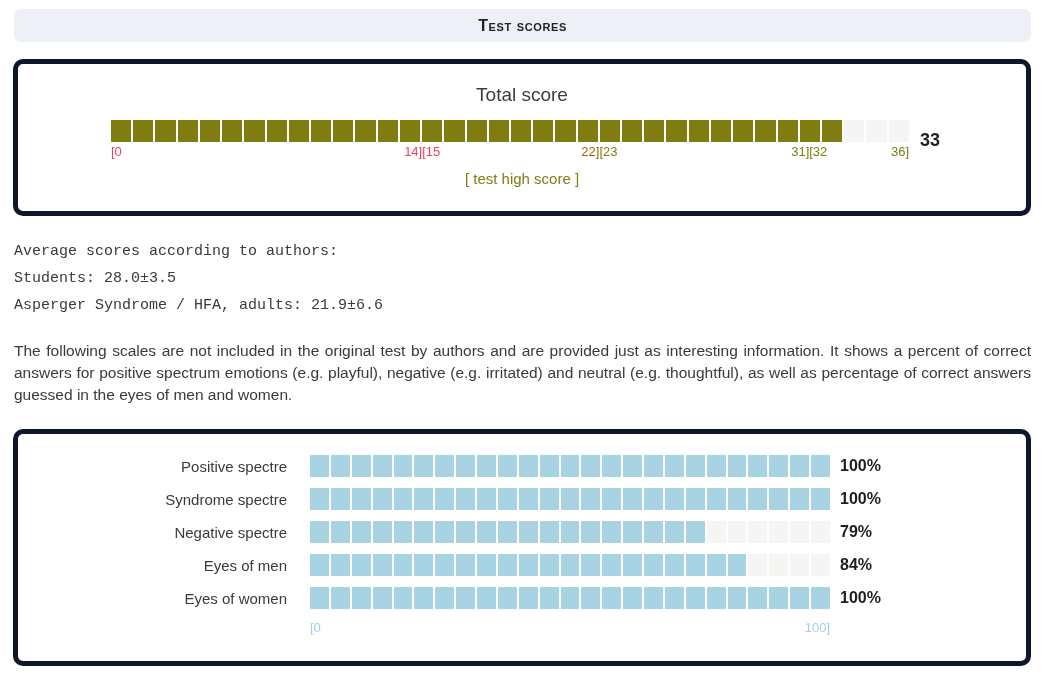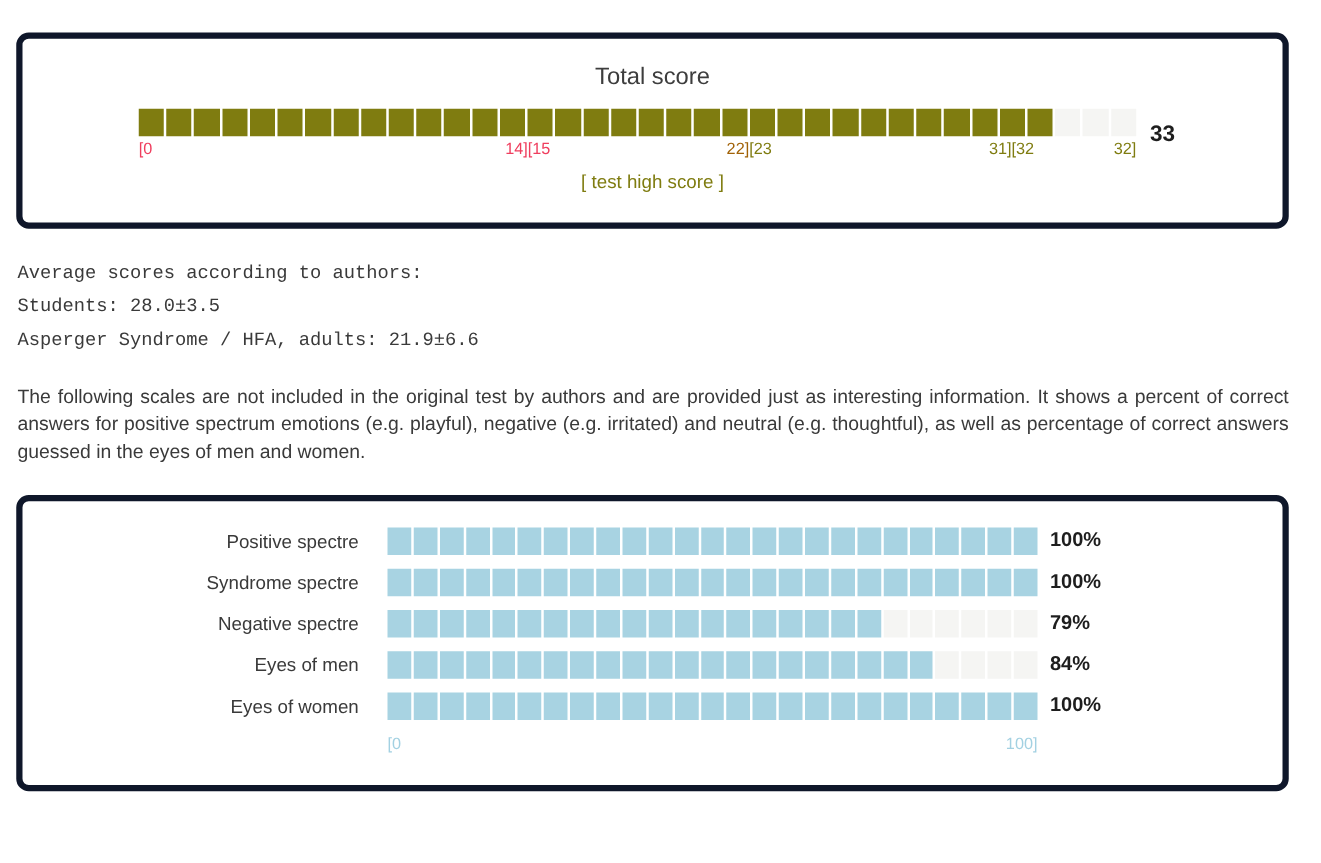--- a/index.html
+++ b/index.html
@@ -40,20 +40,23 @@
   .row-bar{width:520px;}
   .row-value{margin-left:10px;font-weight:bold;font-size:16px;color:#1e1e1e;}
   .axis-row{display:flex;justify-content:space-between;box-sizing:border-box;
             margin-left:292px;width:520px;font-size:13px;margin-top:1px;}
 </style>
 </head>
 <body>
 
 <div class="page">
 
+  <div class="header-bar">
+    <span class="header-title">Test scores</span>
+  </div>
 
   <section class="card card1">
     <h2 class="card-title">Total score</h2>
     <div class="score-row">
       <div class="bar-wrap">
         <div class="segments" id="total-segments">
             <div class="seg" style="background: rgb(127, 124, 16);"></div>
             <div class="seg" style="background: rgb(127, 124, 16);"></div>
             <div class="seg" style="background: rgb(127, 124, 16);"></div>
             <div class="seg" style="background: rgb(127, 124, 16);"></div>
@@ -88,21 +91,21 @@
             <div class="seg" style="background: rgb(127, 124, 16);"></div>
             <div class="seg" style="background: rgb(245, 245, 243);"></div>
             <div class="seg" style="background: rgb(245, 245, 243);"></div>
             <div class="seg" style="background: rgb(245, 245, 243);"></div>
           </div>
         <div class="ticks" id="total-ticks">
             <span class="tick tick-left" style="left: 0%;"><span style="color: rgb(239, 62, 94);">[0</span></span>
             <span class="tick tick-center" style="left: 39%;"><span style="color: rgb(239, 62, 94);">14][15</span></span>
             <span class="tick tick-center" style="left: 61.2%;"><span style="color: #a16207;">22]</span><span style="color: rgb(127, 124, 16);">[23</span></span>
             <span class="tick tick-center" style="left: 87.5%;"><span style="color: rgb(127, 124, 16);">31][32</span></span>
-            <span class="tick tick-right" style="left: 100%;"><span style="color: rgb(127, 124, 16);">32]</span></span>
+            <span class="tick tick-right" style="left: 100%;"><span style="color: rgb(127, 124, 16);">36]</span></span>
           </div>
       </div>
       <div class="score-value">33</div>
     </div>
     <div class="verdict" id="verdict" style="color: rgb(127, 124, 16);">[ test high score ]</div>
   </section>
 
   <div class="avg-block" id="avg-lines">
       <div class="avg-line">Average scores according to authors:</div>
       <div class="avg-line">Students: 28.0±3.5</div>

